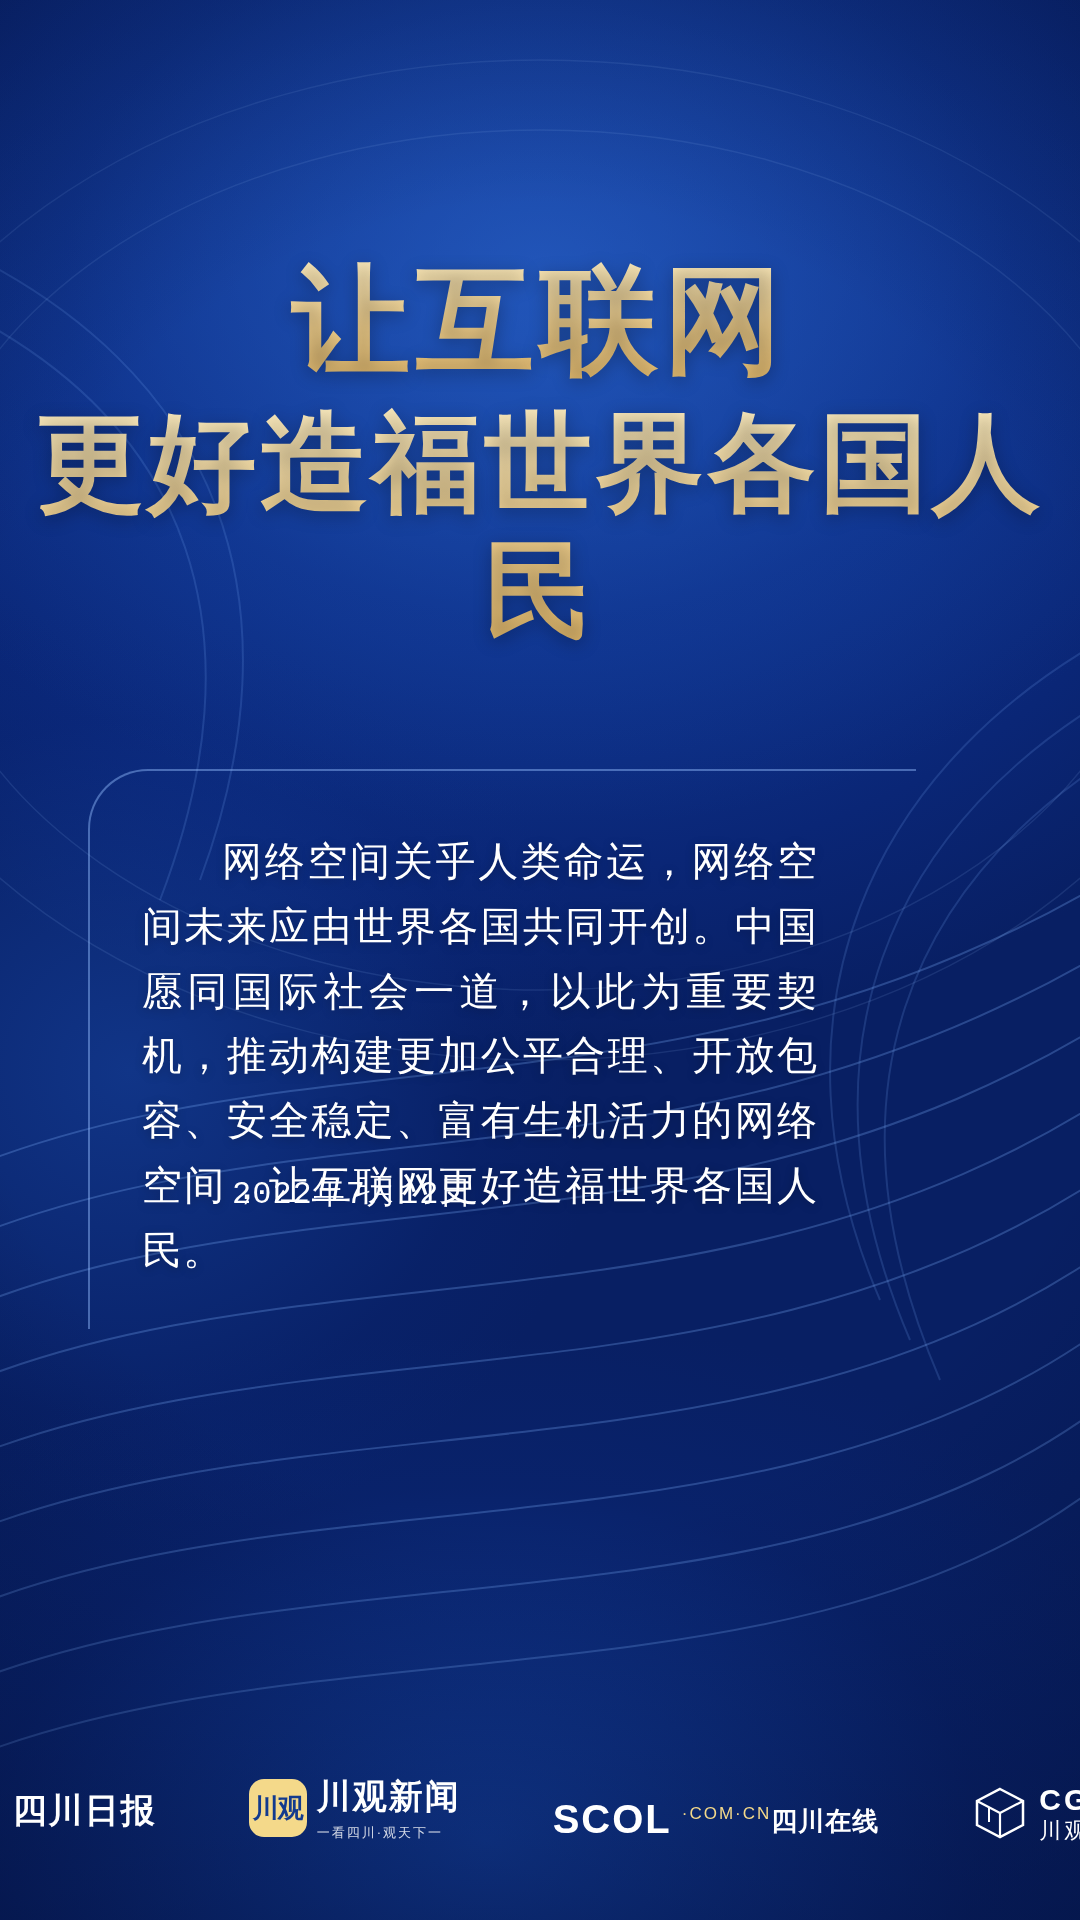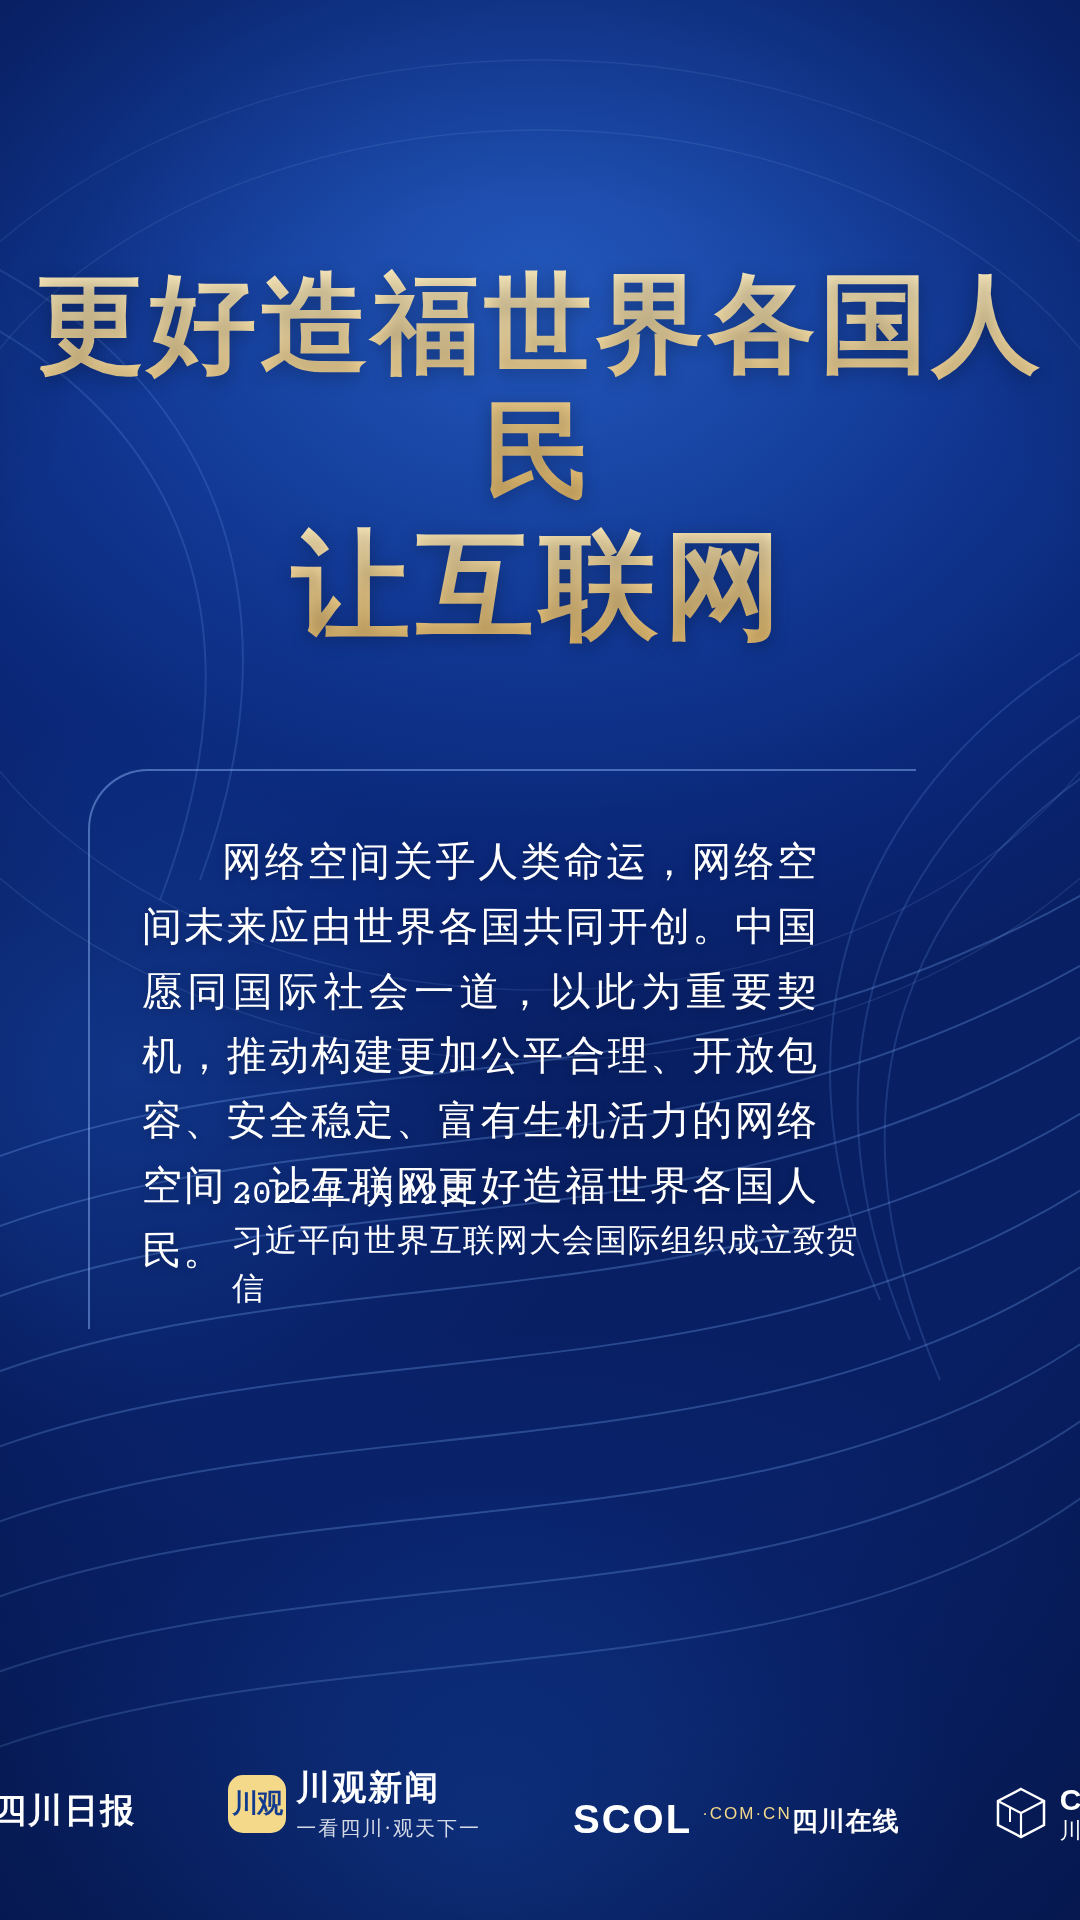--- a/index.html
+++ b/index.html
@@ -177,21 +177,21 @@
     align-items: center;
     justify-content: center;
     color: #123a8e;
     font-size: 26px;
     font-weight: bold;
     font-family: "DejaVu Serif", "Liberation Serif", serif;
     letter-spacing: -1px;
   }
   .cg-stack { display: flex; flex-direction: column; align-items: flex-start; }
   .cg-sub {
-    font-size: 20px;
+    font-size: 13px;
     letter-spacing: 2px;
     color: rgba(255,255,255,0.82);
     font-family: Liberation Serif, serif;
     margin-top: 4px;
   }
 
   .scol-word {
     font-family: "Liberation Sans", sans-serif;
     font-size: 40px;
     font-weight: bold;
@@ -260,29 +260,28 @@
     </g>
     <g fill="none" stroke="rgba(160,200,255,0.12)" stroke-width="1.5">
       <ellipse cx="540" cy="560" rx="620" ry="430"></ellipse>
       <ellipse cx="540" cy="560" rx="700" ry="500"></ellipse>
     </g>
   </svg>
 
   <div class="vignette"></div>
 
   <div class="title-block">
+    <div class="title-line l1">让互联网</div>
     <div class="title-line l2">更好造福世界各国人民</div>
-    <div class="title-line l1">让互联网</div>
   </div>
 
   <div class="quote-card">
     <div class="quote-text">网络空间关乎人类命运，网络空间未来应由世界各国共同开创。中国愿同国际社会一道，以此为重要契机，推动构建更加公平合理、开放包容、安全稳定、富有生机活力的网络空间，让互联网更好造福世界各国人民。</div>
     <div class="quote-meta">
       <div>2022年7月12日</div>
-      <div>习近平向世界互联网大会国际组织成立致贺信</div>
     </div>
   </div>
 
   <div class="footer">
 
     <div class="logo">
       <span class="mark">
         <svg width="62" height="62" viewBox="0 0 62 62" xmlns="http://www.w3.org/2000/svg">
           <ellipse cx="31" cy="31" rx="26" ry="29" fill="none" stroke="#ffffff" stroke-width="2.5"></ellipse>
           <path d="M18 20 C 24 30, 24 34, 18 44" fill="none" stroke="#ffffff" stroke-width="3" stroke-linecap="round"></path>

